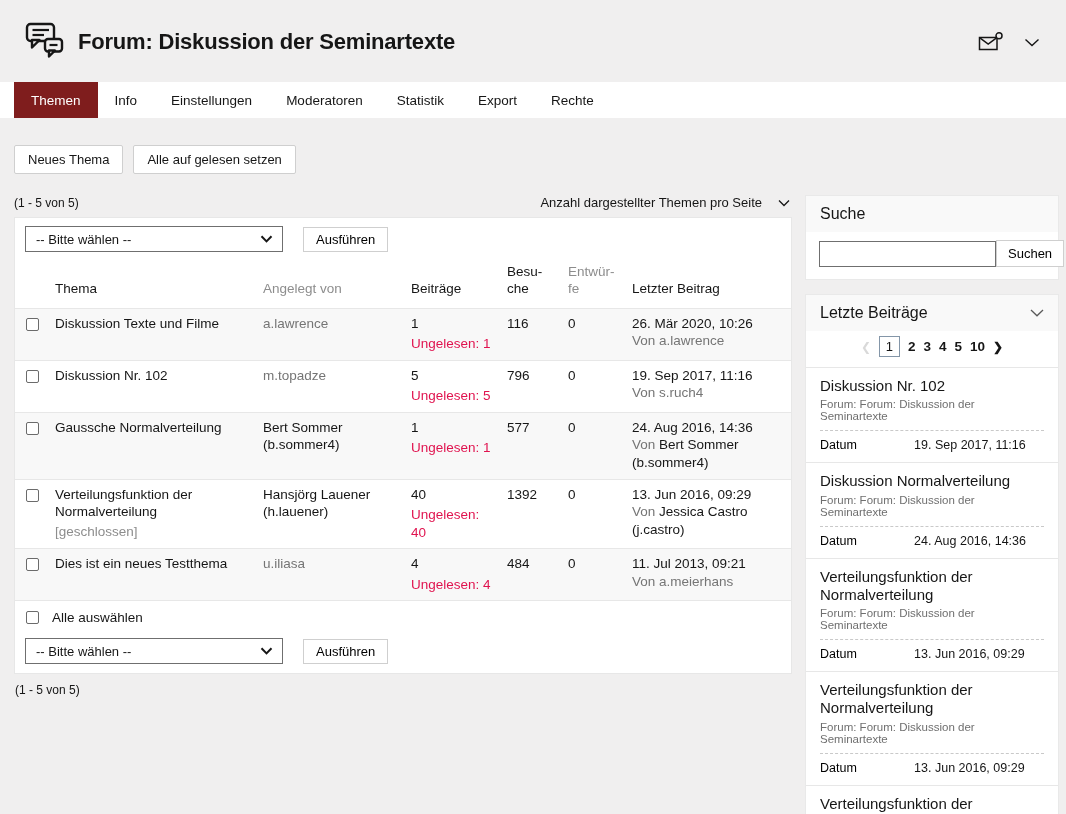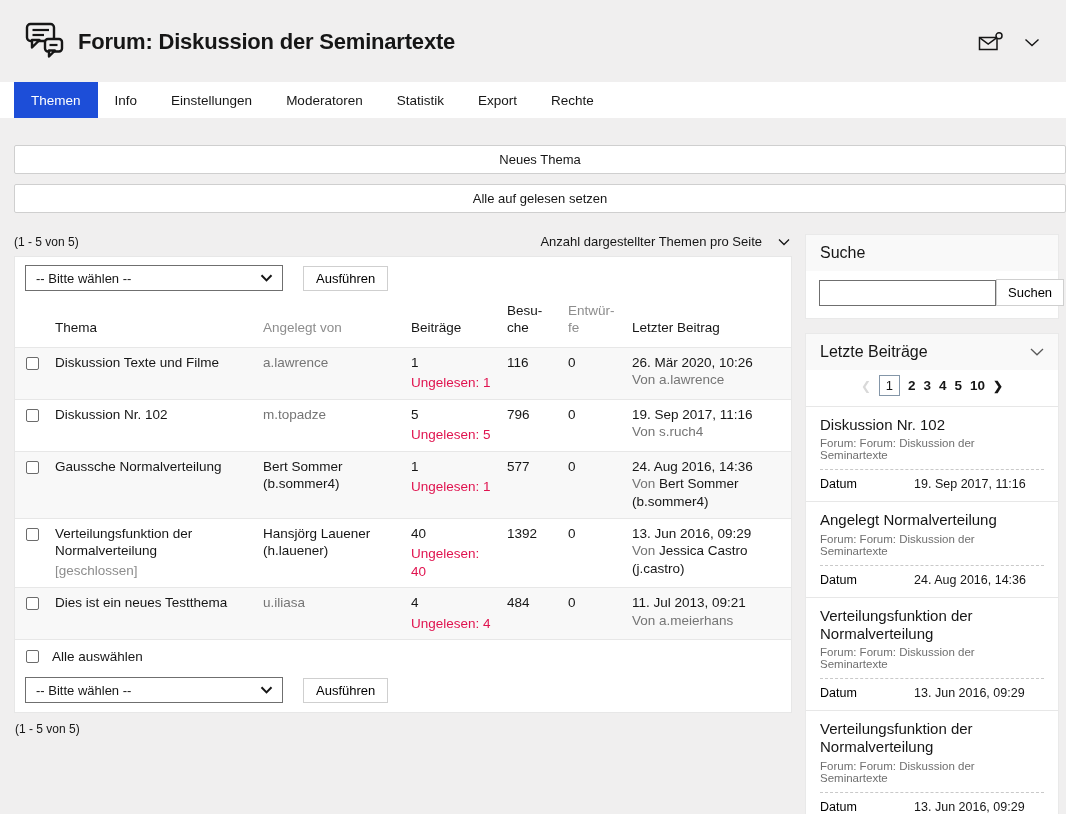--- a/index.html
+++ b/index.html
@@ -14,24 +14,24 @@
   
   .page-header { display:flex; align-items:center; padding:16px 16px 14px 22px; height:82px; }
   .forum-icon { flex:0 0 auto; margin-right:12px; margin-top:2px; }
   .page-title { font-size:22px; font-weight:700; letter-spacing:-0.2px; }
   .header-actions { margin-left:auto; display:flex; align-items:center; gap:20px; padding-right:10px; }
   .icon-btn { cursor:pointer; display:flex; align-items:center; }
 
   
   .tabbar { background:#fff; display:flex; height:36px; padding-left:14px; }
   .tab { display:flex; align-items:center; padding:0 17px; font-size:13.5px; cursor:pointer; white-space:nowrap; }
-  .tab.active { background:#1d4ed8; color:#fff; }
-
-  
-  .toolbar { padding:27px 0 0 14px; display:flex; gap:10px;flex-direction:column; }
+  .tab.active { background:#7f1d1d; color:#fff; }
+
+  
+  .toolbar { padding:27px 0 0 14px; display:flex; gap:10px; }
   .btn {
     background:#fff; border:1px solid #cfcfcf; border-radius:2px;
     padding:6px 13px; font-size:13px; color:#161616; cursor:pointer;
     font-family:"Liberation Sans", sans-serif;
   }
 
   
   .content { display:flex; align-items:flex-start; padding:21px 7px 0 14px; gap:13px; }
   .main { width:778px; flex:0 0 auto; }
   .sidebar { width:254px; flex:0 0 auto; }
@@ -339,21 +339,21 @@
       <div class="lp-item">
         <div class="lp-title">Diskussion Nr. 102</div>
         <div class="lp-forum">Forum: Forum: Diskussion der Seminartexte</div>
         <div class="lp-divider"></div>
         <div class="lp-datum">
           <span class="lp-datum-label">Datum</span>
           <span>19. Sep 2017, 11:16</span>
         </div>
       </div>
       <div class="lp-item">
-        <div class="lp-title">Angelegt Normalverteilung</div>
+        <div class="lp-title">Diskussion Normalverteilung</div>
         <div class="lp-forum">Forum: Forum: Diskussion der Seminartexte</div>
         <div class="lp-divider"></div>
         <div class="lp-datum">
           <span class="lp-datum-label">Datum</span>
           <span>24. Aug 2016, 14:36</span>
         </div>
       </div>
       <div class="lp-item">
         <div class="lp-title">Verteilungsfunktion der Normalverteilung</div>
         <div class="lp-forum">Forum: Forum: Diskussion der Seminartexte</div>

